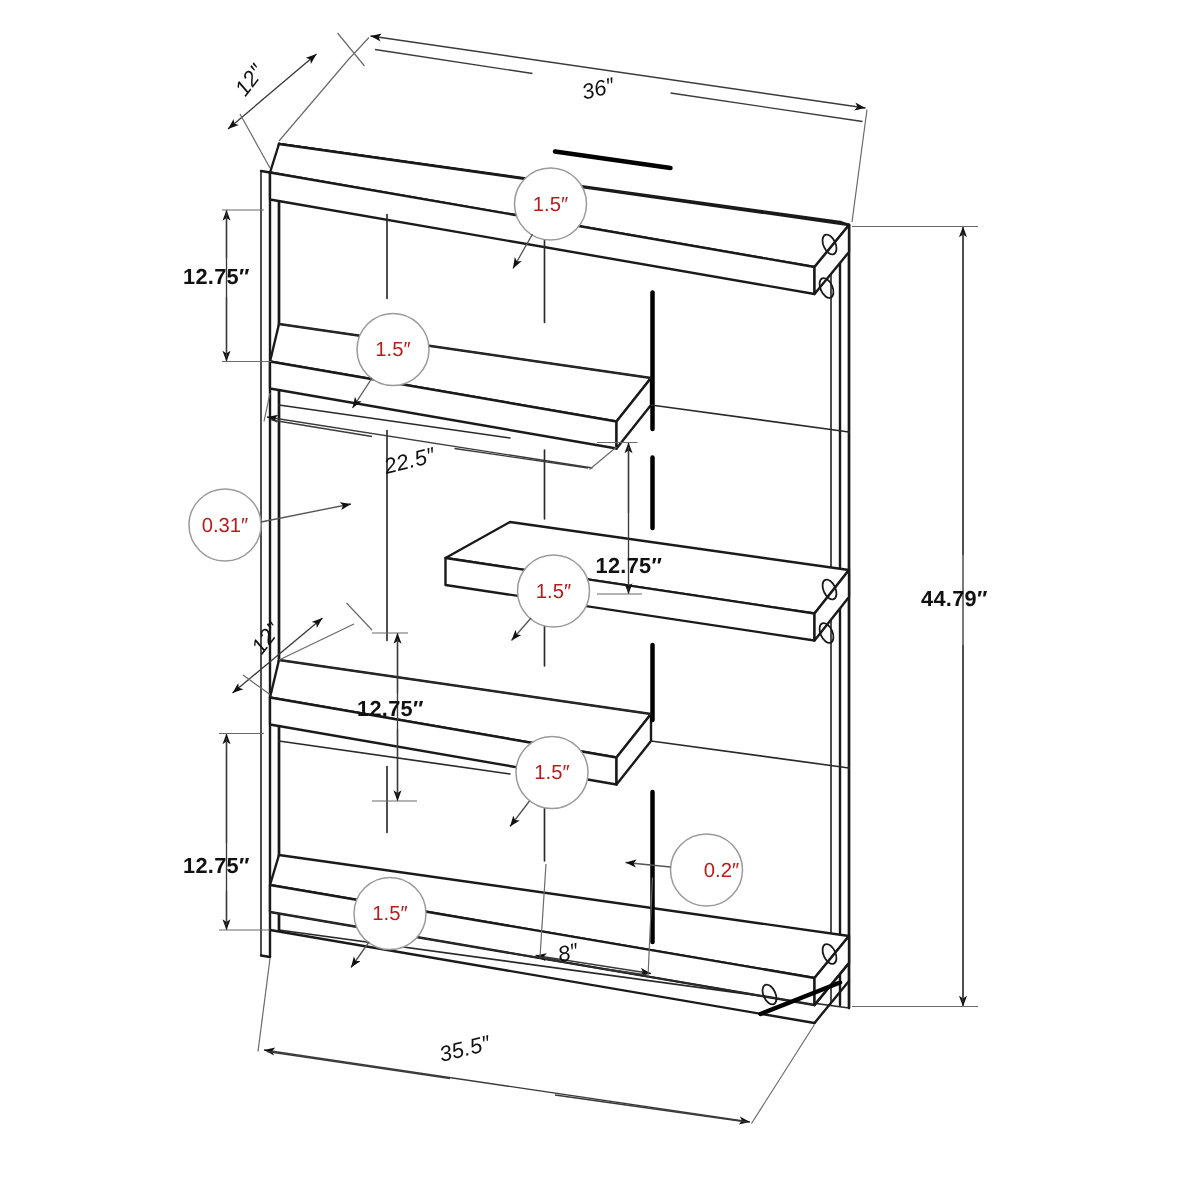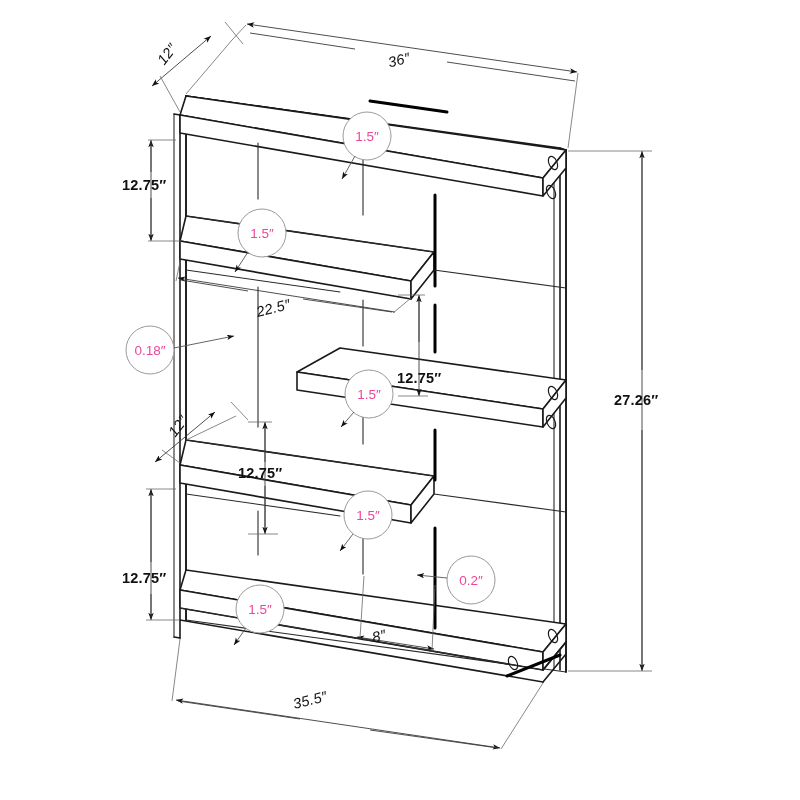--- a/index.html
+++ b/index.html
@@ -91,21 +91,21 @@
     user-select: none;
   }
   .dim-text.upright {
     font-style: normal;
     font-weight: bold;
   }
   .balloon-text {
     position: absolute;
     font-family: "Liberation Sans", sans-serif;
     font-size: 13.5px;
-    color: #ec4899;
+    color: #b91c1c;
     white-space: nowrap;
     text-align: center;
     user-select: none;
   }
 </style>
 </head>
 <body>
 
 <div id="drawing-root">
 
@@ -335,37 +335,37 @@
 
       <circle class="balloon" cx="260" cy="609" r="24"></circle>
       <path class="leader" marker-end="url(#arrowEnd)" d="M246,628 L234,645"></path>
     </g>
   </svg>
 
   <div class="dim-text" style="left:167px; top:54px; transform:translate(-50%,-50%) rotate(-52deg);">12″</div>
 
   <div class="dim-text" style="left:399px; top:60px; transform:translate(-50%,-50%) rotate(-14deg);">36″</div>
 
-  <div class="dim-text upright" style="left:614px; top:400px; transform:translate(0,-50%);">27.26″</div>
+  <div class="dim-text upright" style="left:614px; top:400px; transform:translate(0,-50%);">44.79″</div>
 
   <div class="dim-text upright" style="left:122px; top:185px; transform:translate(0,-50%);">12.75″</div>
 
   <div class="dim-text" style="left:256px; top:308px; transform:translate(0,-50%) rotate(-14deg);">22.5″</div>
 
-  <div class="balloon-text" style="left:150px; top:350px; transform:translate(-50%,-50%);">0.18″</div>
+  <div class="balloon-text" style="left:150px; top:350px; transform:translate(-50%,-50%);">0.31″</div>
 
   <div class="dim-text upright" style="left:397px; top:378px; transform:translate(0,-50%);">12.75″</div>
 
   <div class="dim-text" style="left:178px; top:426px; transform:translate(-50%,-50%) rotate(-52deg);">12″</div>
 
   <div class="dim-text upright" style="left:238px; top:473px; transform:translate(0,-50%);">12.75″</div>
 
   <div class="dim-text upright" style="left:122px; top:578px; transform:translate(0,-50%);">12.75″</div>
 
-  <div class="balloon-text" style="left:471px; top:580px; transform:translate(-50%,-50%);">0.2″</div>
+  <div class="balloon-text" style="left:481px; top:580px; transform:translate(-50%,-50%);">0.2″</div>
 
   <div class="dim-text" style="left:379px; top:636px; transform:translate(-50%,-50%) rotate(-14deg);">8″</div>
 
   <div class="dim-text" style="left:310px; top:700px; transform:translate(-50%,-50%) rotate(-14deg);">35.5″</div>
 
   <div class="balloon-text" style="left:367px; top:136px; transform:translate(-50%,-50%);">1.5″</div>
 
   <div class="balloon-text" style="left:262px; top:233px; transform:translate(-50%,-50%);">1.5″</div>
 
   <div class="balloon-text" style="left:369px; top:394px; transform:translate(-50%,-50%);">1.5″</div>

